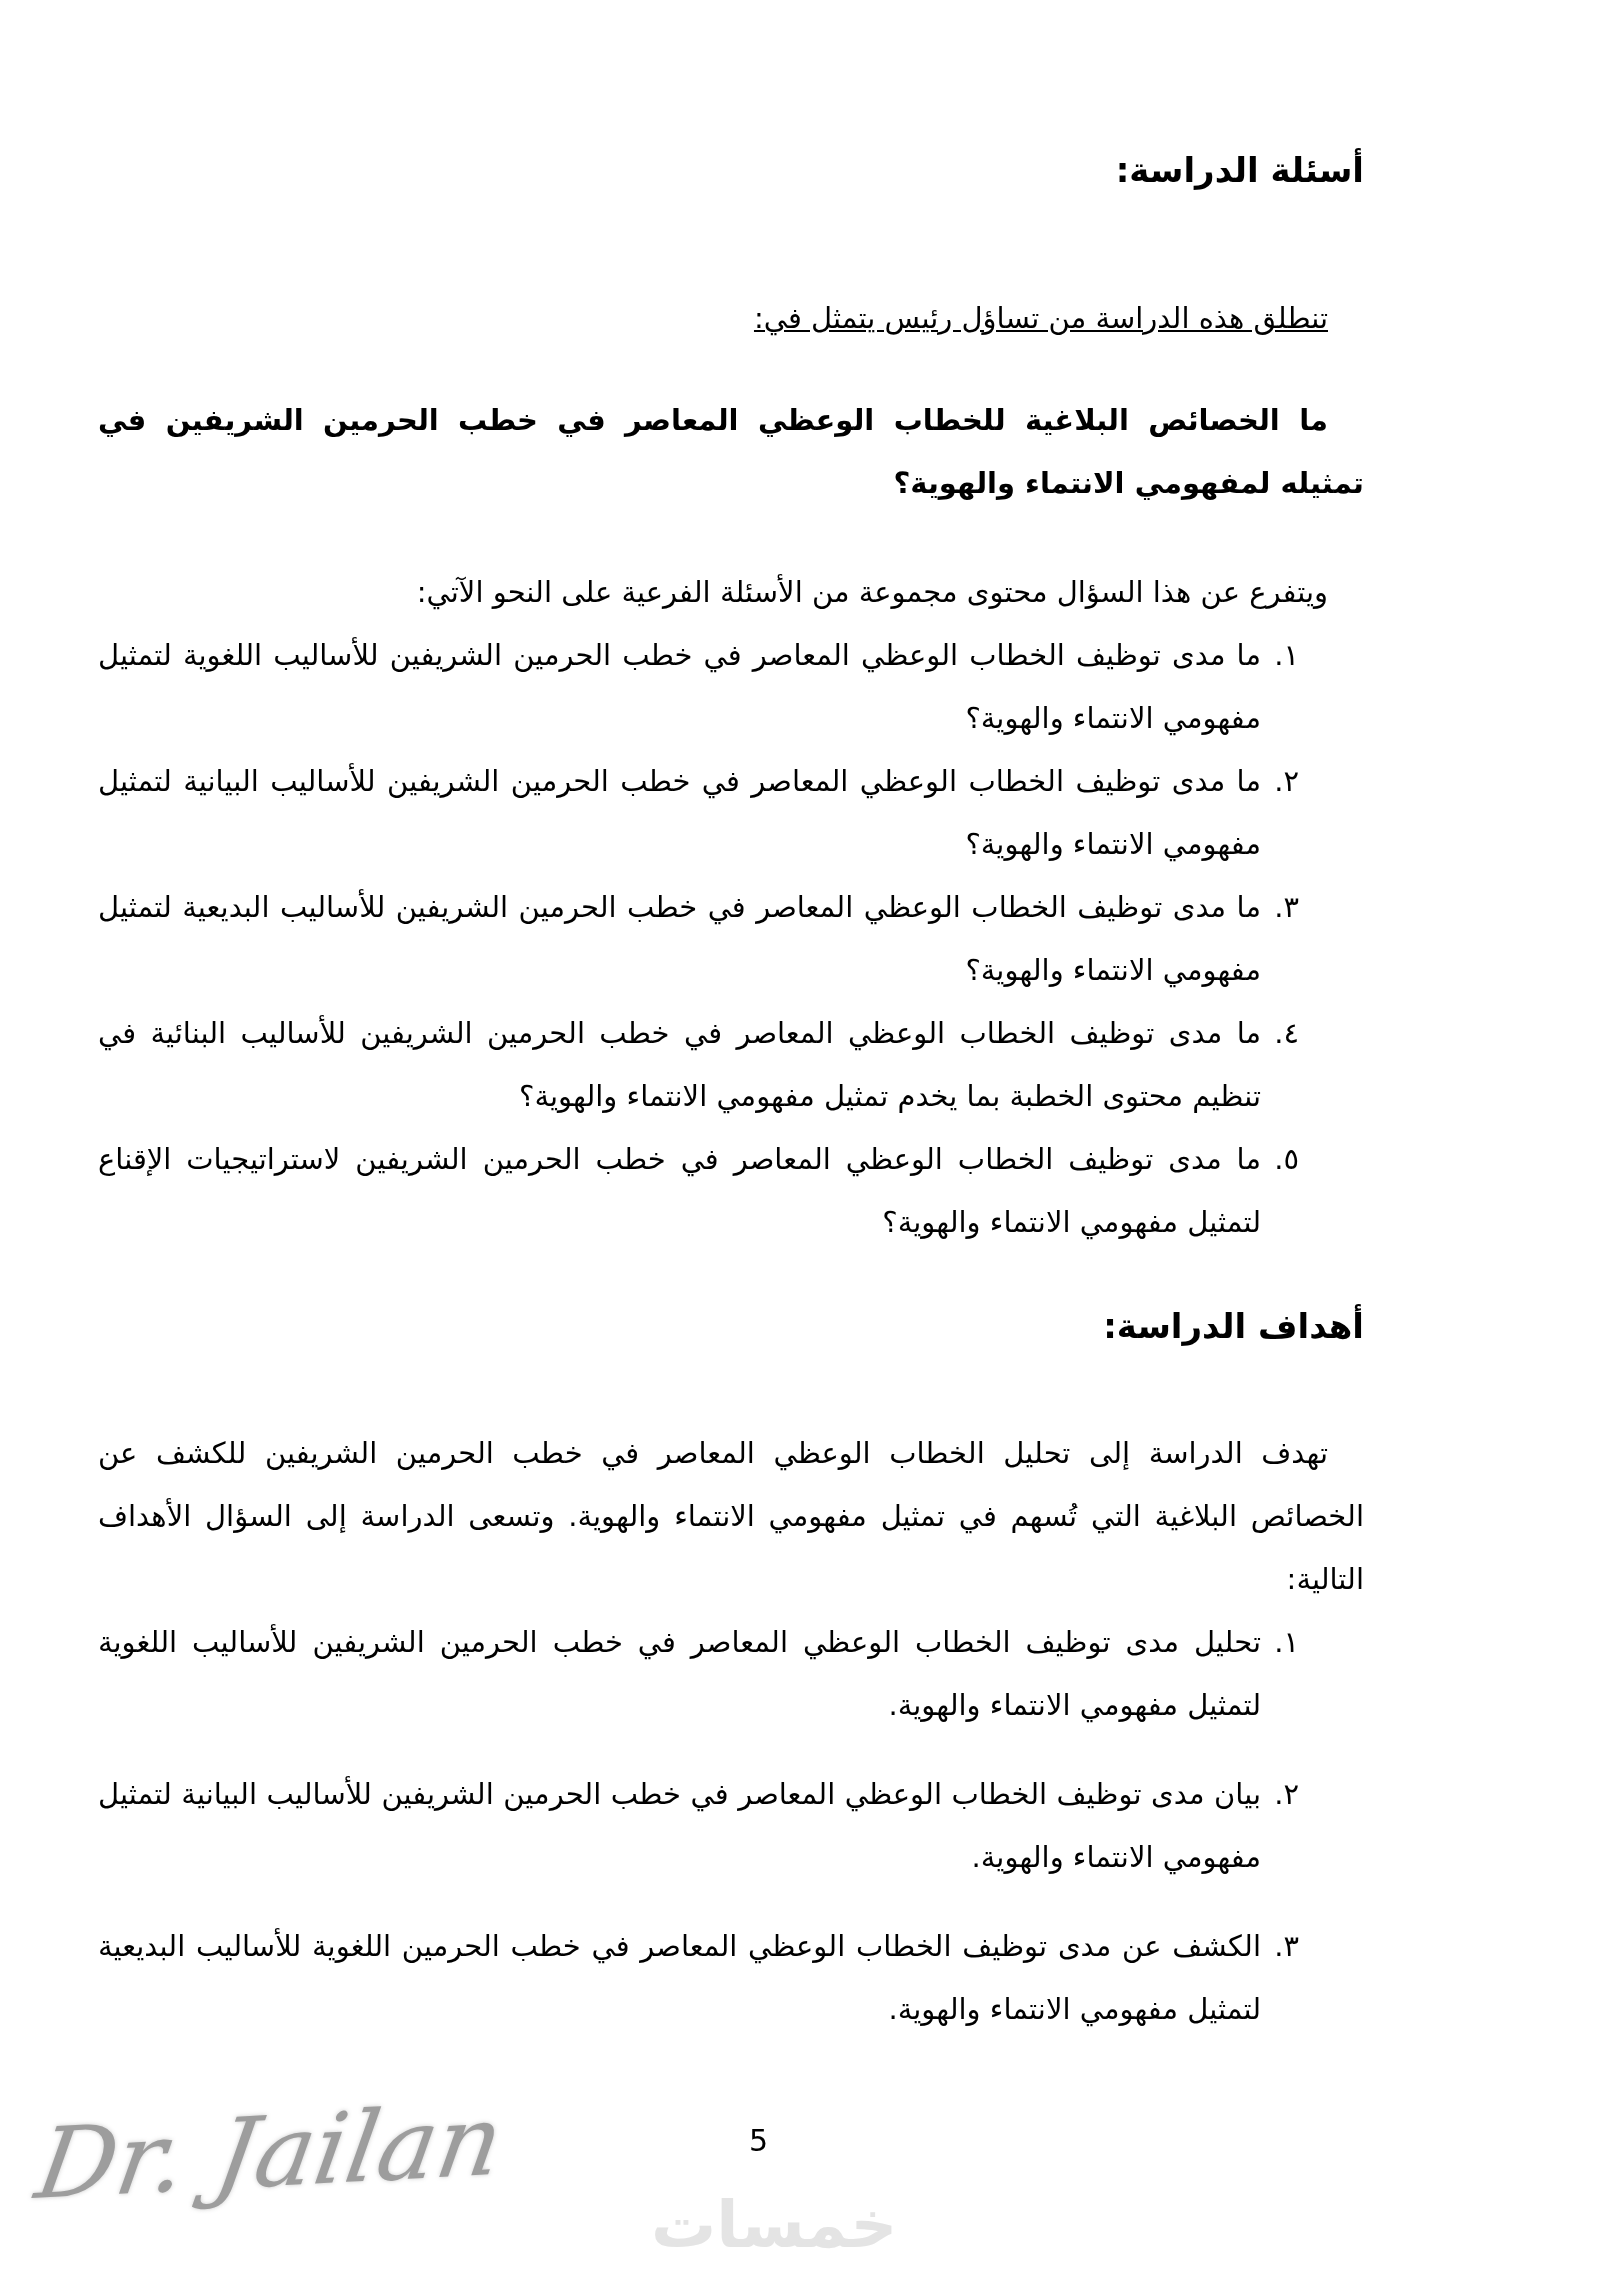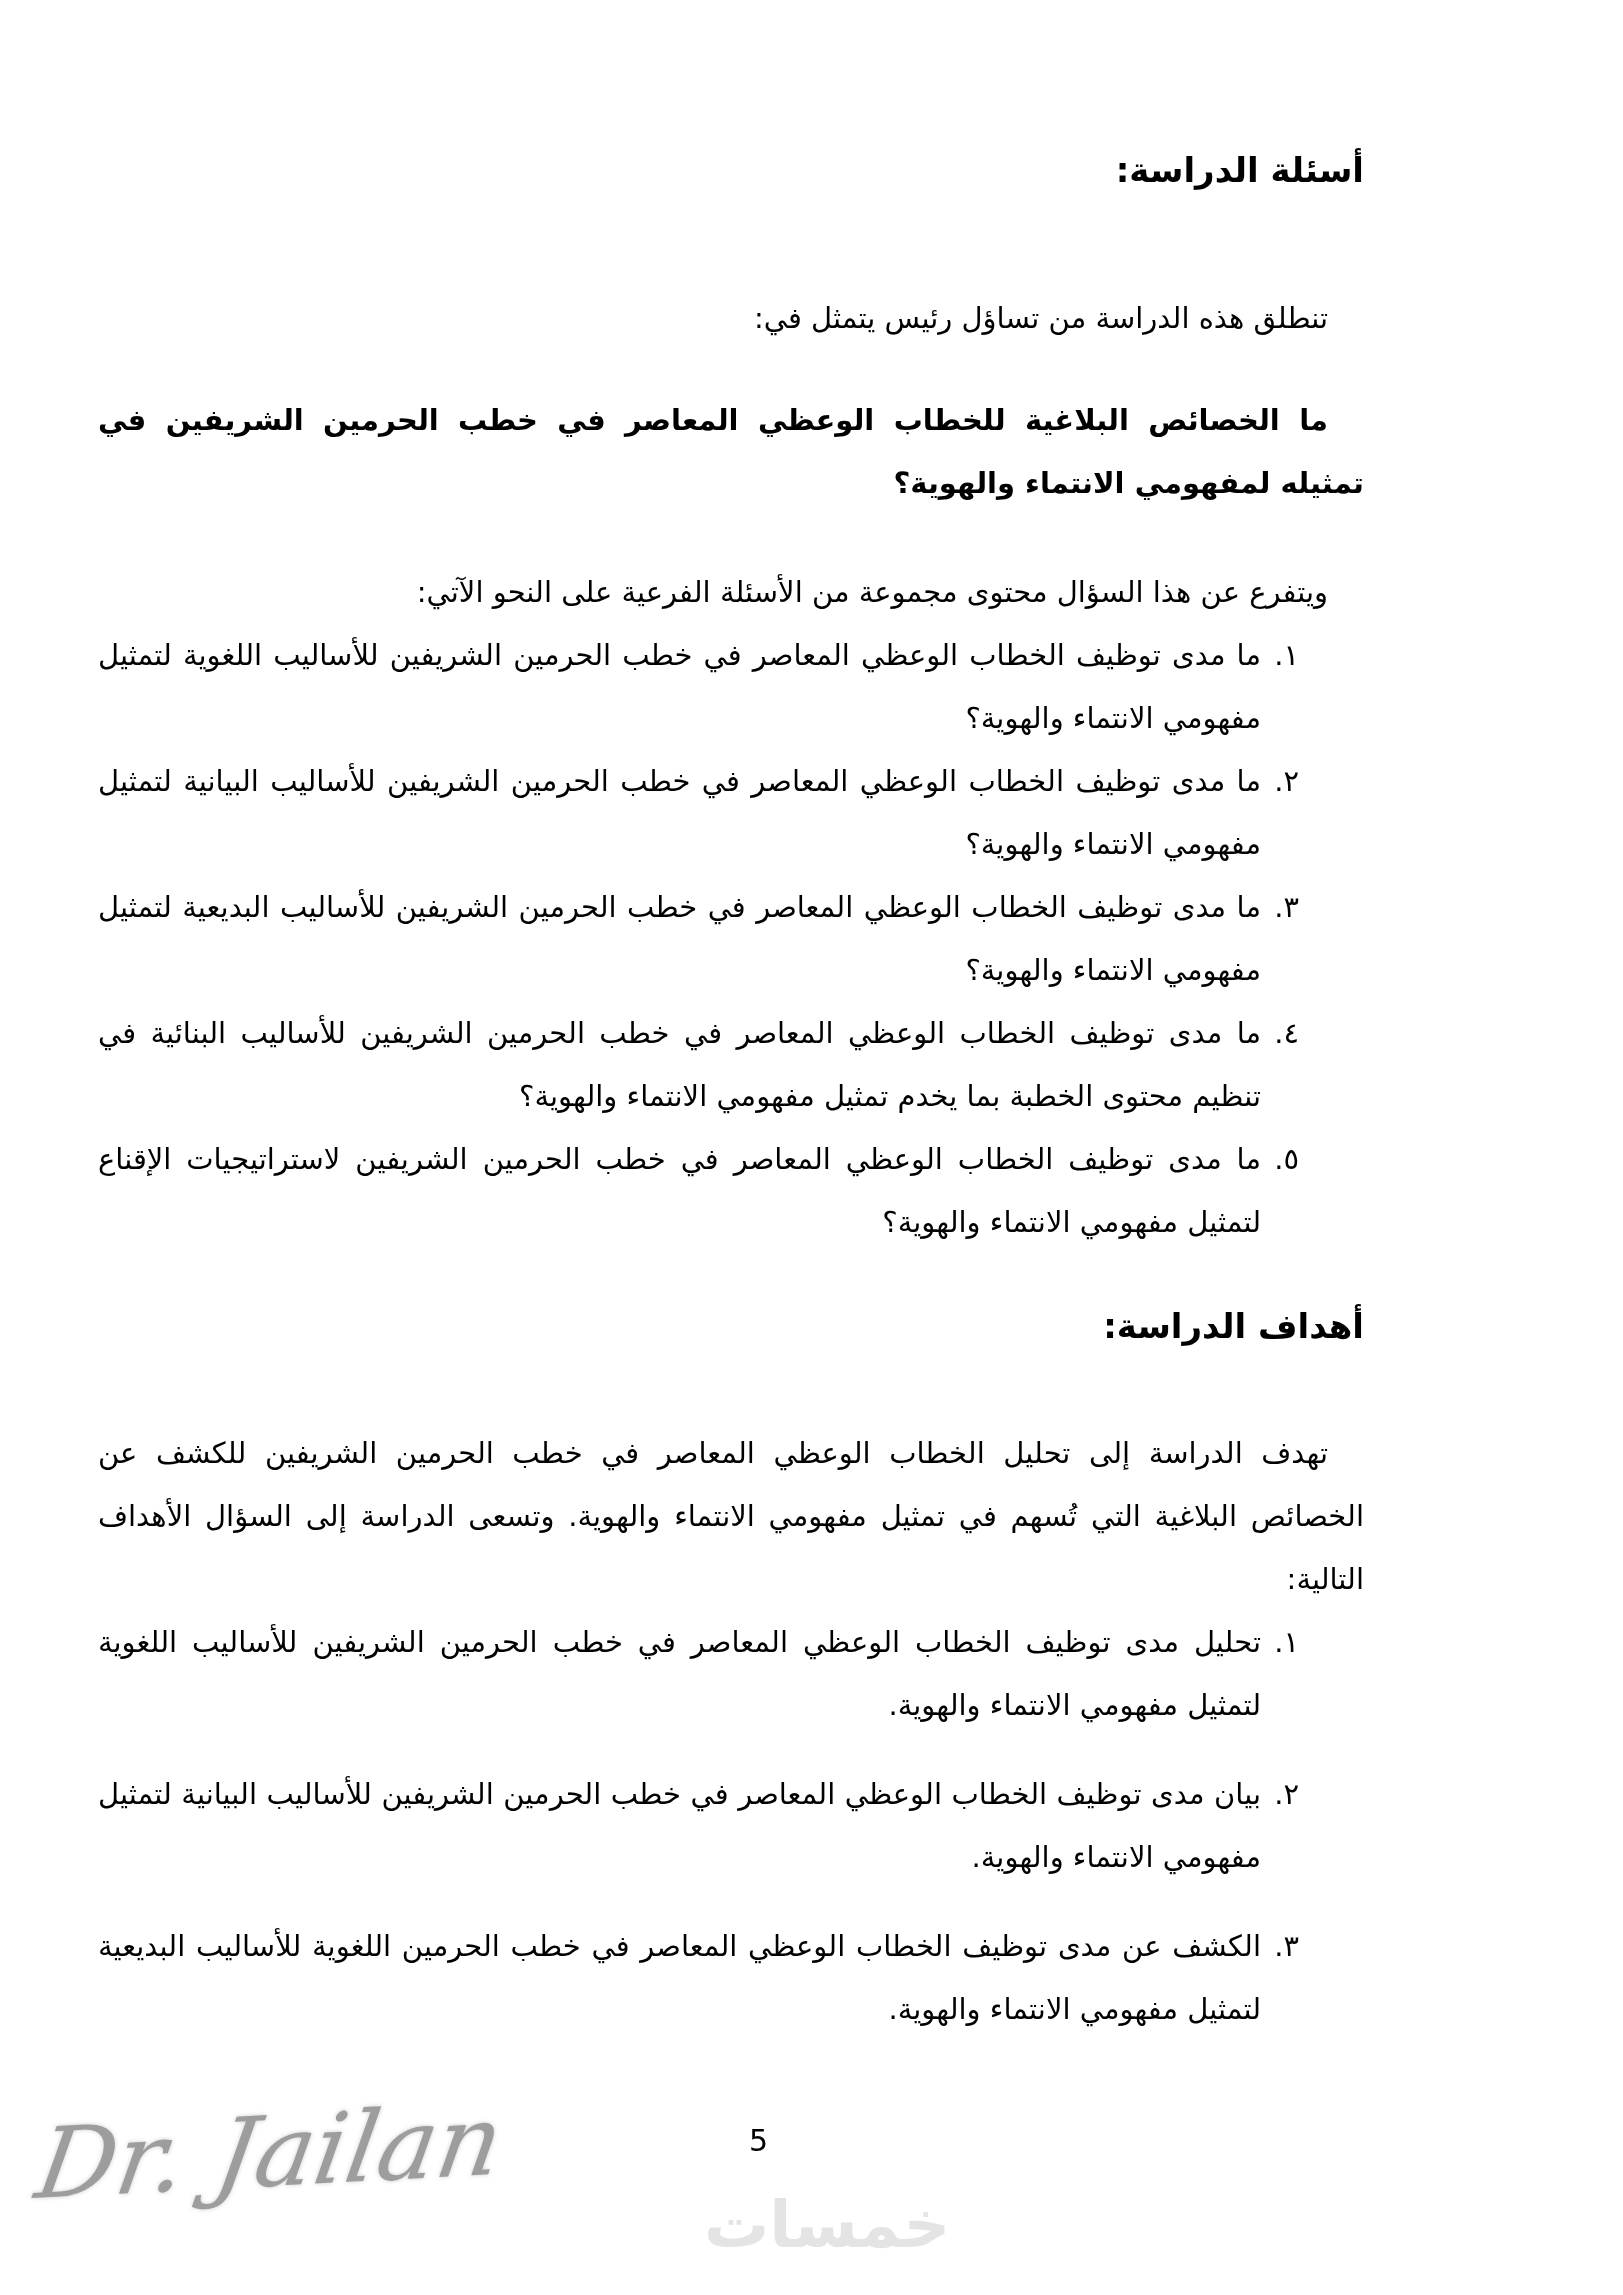--- a/index.html
+++ b/index.html
@@ -27,21 +27,21 @@
 
   .para {
     font-size: 29px;
     line-height: 63px;
     text-align: justify;
     margin: 0;
   }
   .indent { text-indent: 36px; }
   .bold { font-weight: bold; }
 
-  .m-after-h1 { margin-top: 92px; }   
+  .m-after-h1 { margin-top: 92px; text-decoration: underline; }   
   .m-intro    { margin-top: 39px; }    
   .m-branch   { margin-top: 46px; }
   .m-list     { margin-top: 52px; }
 
   .qlist {
     margin: 0 65px 0 0;   
     padding: 0;
   }
   .qlist .li {
     position: relative;
@@ -83,21 +83,21 @@
     color: #9d9d9d;
     transform: skewX(-12deg) rotate(-3deg);
     transform-origin: left bottom;
     text-shadow: 0 0 4.6px rgba(140,140,140,0.45);
     white-space: nowrap;
   }
 
   .logo-watermark {
     position: absolute;
     top: 2192px;
-    left: 704px;
+    left: 651px;
     font-size: 65px;
     font-weight: bold;
     line-height: 1;
     color: #e4e4e4;
     font-family: "DejaVu Sans", sans-serif;
     white-space: nowrap;
   }
 </style>
 </head>
 <body>

